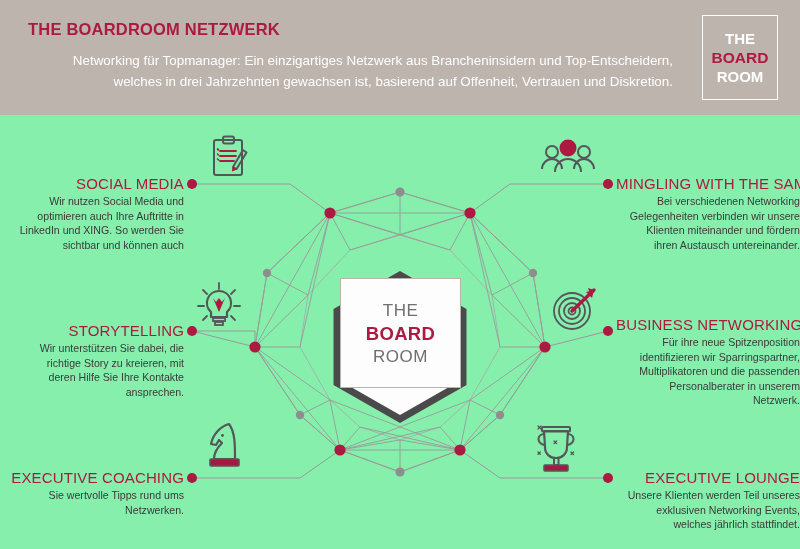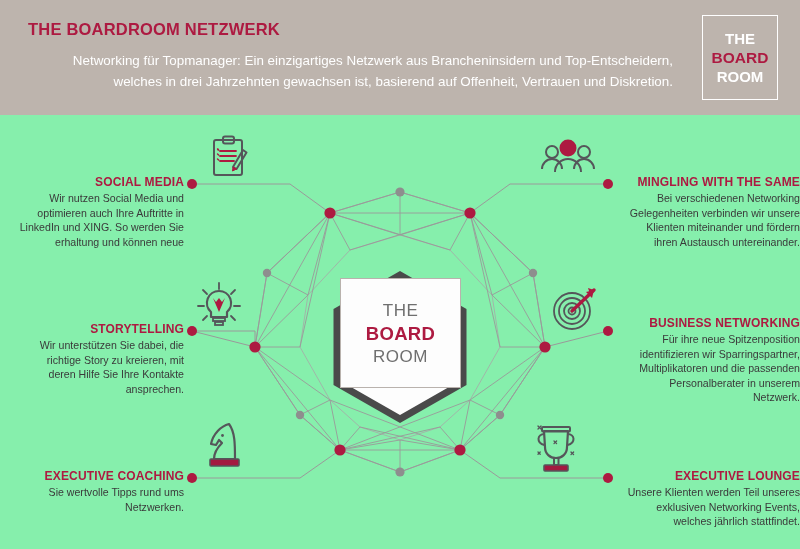--- a/index.html
+++ b/index.html
@@ -116,22 +116,22 @@
 
   
   .label-block {
     position: absolute;
     width: 180px;
   }
   .label-block.left  { text-align: right; }
   .label-block.right { text-align: right; }
   .label-title {
     color: #ad1a41;
-    font-weight: bold;
-    font-size: 12px;
+    font-weight: normal;
+    font-size: 15px;
     letter-spacing: 0.15px;
     margin-bottom: 2px;
     white-space: nowrap;
   }
   .label-body {
     color: #3a3a3a;
     font-size: 10.6px;
     line-height: 14.6px;
   }
   .label-body div { white-space: nowrap; }
@@ -373,21 +373,21 @@
         </g>
       </svg>
     </div>
 
     <div class="label-block left" style="left:2px; top:60px; width:182px;">
       <div class="label-title">SOCIAL MEDIA</div>
       <div class="label-body">
         <div>Wir nutzen Social Media und</div>
         <div>optimieren auch Ihre Auftritte in</div>
         <div>LinkedIn und XING. So werden Sie</div>
-        <div>erhaltung und können neue</div>
+        <div>sichtbar und können auch</div>
       </div>
     </div>
 
     <div class="label-block left" style="left:2px; top:207px; width:182px;">
       <div class="label-title">STORYTELLING</div>
       <div class="label-body">
         <div>Wir unterstützen Sie dabei, die</div>
         <div>richtige Story zu kreieren, mit</div>
         <div>deren Hilfe Sie Ihre Kontakte</div>
         <div>ansprechen.</div>

